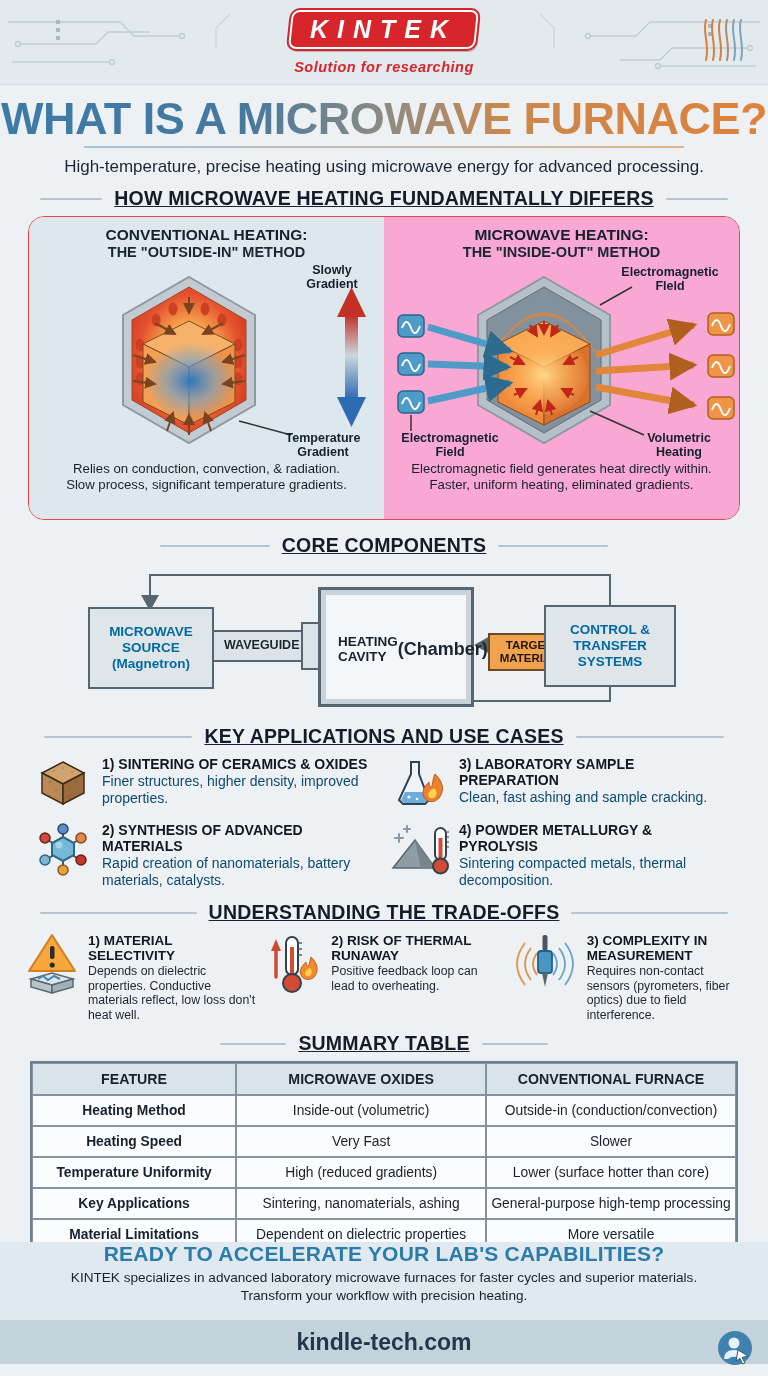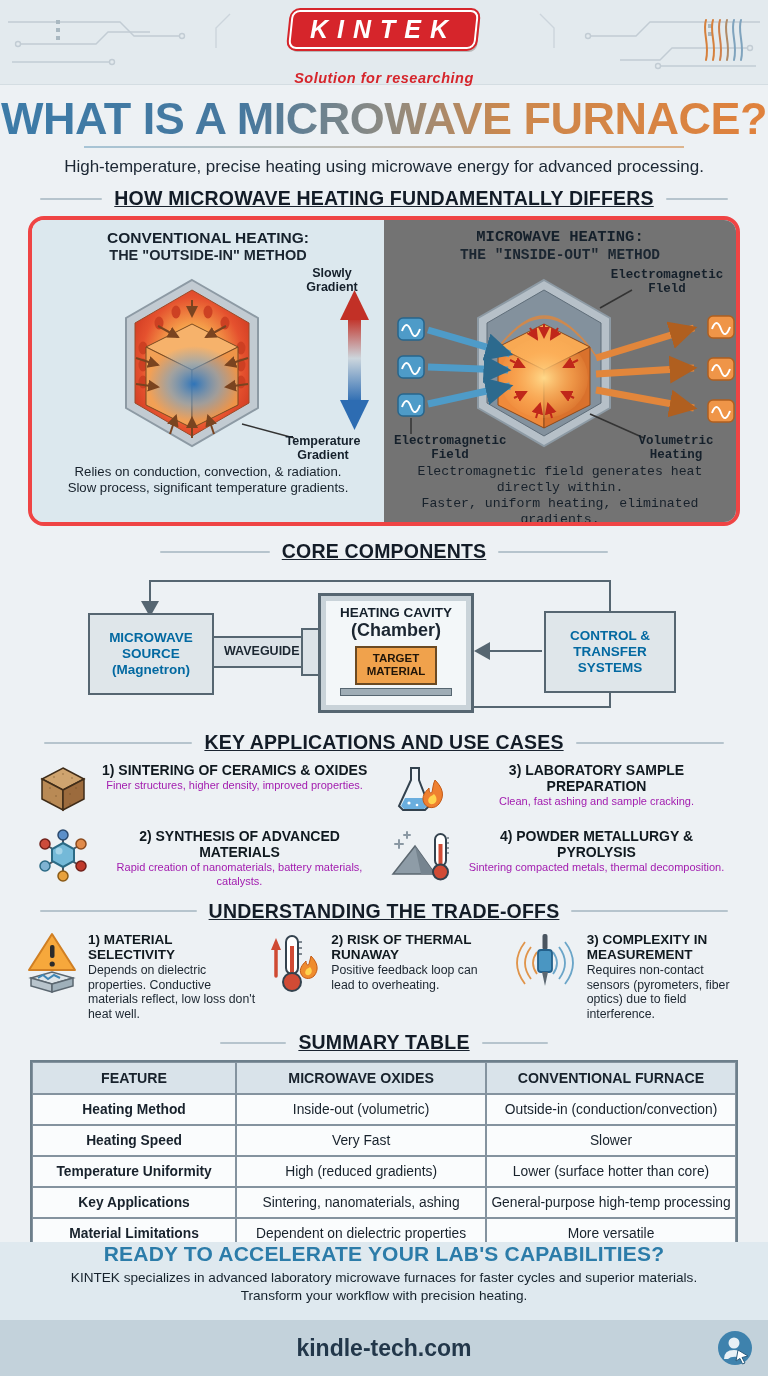--- a/index.html
+++ b/index.html
@@ -6,80 +6,80 @@
   body{width:768px;height:1376px;position:relative;overflow:hidden;
        background:#edf1f4;font-family:"Liberation Sans",sans-serif;color:#1a2430;}
   
   .hdr{position:relative;height:84px;background:#e3eaee;border-bottom:1px solid #d4dde2;text-align:center;}
   .hdr-circuit{position:absolute;inset:0;width:100%;height:100%;}
   .logo-wrap{position:relative;display:inline-block;margin-top:10px;}
   .logo-box{display:inline-block;background:#d6252b;border-radius:8px;padding:3px 18px;
             transform:skewX(-6deg);box-shadow:2px 3px 0 #b8b8b8;border:2px solid #fff;outline:2px solid #d6252b;}
   .logo-box span{display:inline-block;transform:skewX(6deg);color:#fff;font-weight:bold;font-style:italic;
             font-size:25px;letter-spacing:9px;}
-  .tagline{color:#d6252b;font-style:italic;font-weight:bold;font-size:14.5px;letter-spacing:.5px;margin-top:21px;}
+  .tagline{color:#d6252b;font-style:italic;font-weight:bold;font-size:14.5px;letter-spacing:.5px;margin-top:10px;}
   .hdr-waves{position:absolute;right:22px;top:16px;}
   
   .hero{padding-top:10px;text-align:center;}
   .hero-title{font-size:45px;font-weight:800;letter-spacing:-.5px;line-height:1.05;
       background:linear-gradient(90deg,#3c7ba8 0%,#47789e 32%,#8d8b83 50%,#cc884d 66%,#e0813c 100%);
       -webkit-background-clip:text;background-clip:text;color:transparent;}
   .hero-rule{width:600px;height:2px;margin:4px auto 9px;background:linear-gradient(90deg,#8fb5cc,#d8a06a);opacity:.75;}
   .hero-sub{font-size:17px;font-weight:500;color:#1c2733;}
   
   .sec-head{display:flex;align-items:center;gap:12px;text-decoration:underline;}
   .sec-head .rule{flex:1;height:2px;background:#b6c4cd;border-radius:2px;}
   .sec-head .txt{font-size:19.5px;font-weight:800;color:#131c27;white-space:nowrap;letter-spacing:.2px;}
   
-  .panels{display:flex;margin:6px 28px 0;height:302px;border-radius:16px;overflow:hidden;border:4px solid #ef4444;}
+  .panels{display:flex;margin:6px 28px 0;height:302px;border-radius:16px;overflow:hidden;border:1px solid #ef4444;}
   .panel{width:50%;box-sizing:border-box;padding:9px 10px 8px;position:relative;}
   .panel.left{background:#dce8ee;}
-  .panel.right{background:#737373;font-family:Liberation Mono, monospace;}
+  .panel.right{background:#f9a8d4;}
   .p-title{text-align:center;font-size:15.5px;font-weight:800;color:#15202b;line-height:1.15;}
   .p-title2{text-align:center;font-size:14.5px;font-weight:600;color:#1b2631;line-height:1.15;}
   .p-diag{position:relative;height:196px;margin-top:2px;}
   .p-cap{text-align:center;font-size:13.2px;font-weight:500;color:#17212b;line-height:1.22;margin-top:2px;}
   .d-label{position:absolute;font-size:12.5px;font-weight:bold;color:#15202b;line-height:1.12;text-align:center;}
   
   .core{position:relative;height:152px;margin:4px 30px 0;}
   .core svg{position:absolute;inset:0;}
   .cbox{position:absolute;background:#dfe6ea;border:2px solid #566671;text-align:center;
         font-weight:800;color:#0369a1;font-size:13.5px;line-height:1.2;display:flex;flex-direction:column;justify-content:center;}
   .cbox .sub{font-weight:600;}
   .chamber{position:absolute;border:3px solid #566671;background:#c9d3d9;padding:5px;}
-  .chamber-in{background:#f3f7f9;height:100%;box-sizing:border-box;display:flex;flex-direction:column;align-items:center;padding-top:4px;}
+  .chamber-in{background:#f3f7f9;height:100%;box-sizing:border-box;display:flex;flex-direction:row;align-items:center;padding-top:4px;padding-left:12px;}
   .ch-t1{font-size:13.5px;font-weight:800;color:#15202b;}
   .ch-t2{font-size:18px;font-weight:600;color:#1b2631;}
   .target{margin-top:5px;background:#f0a24c;border:2px solid #6b4a23;color:#201509;font-weight:800;font-size:11.5px;
           line-height:1.15;text-align:center;padding:4px 10px;}
   .pedestal{margin-top:3px;width:112px;height:8px;background:#9fadb6;border:1px solid #566671;box-sizing:border-box;}
   .wg-label{position:absolute;font-size:12.5px;font-weight:bold;color:#1b2631;}
   
   .apps{display:grid;grid-template-columns:1fr 1fr;column-gap:14px;row-gap:12px;margin:8px 34px 0;}
-  .app{display:flex;gap:10px;align-items:flex-start;text-align:center;}
+  .app{display:flex;gap:10px;align-items:flex-start;}
   .app .ic{flex:0 0 58px;display:flex;justify-content:center;}
   .a-title{font-size:14px;font-weight:800;color:#10191f;line-height:1.15;}
-  .a-desc{font-size:11px;color:#a21caf;line-height:1.2;margin-top:1px;}
+  .a-desc{font-size:14px;color:#0c4a6e;line-height:1.2;margin-top:1px;}
   
   .trade{display:flex;gap:10px;margin:9px 24px 0;}
   .titem{flex:1;display:flex;gap:8px;align-items:flex-start;}
   .titem .ic{flex:0 0 56px;display:flex;justify-content:center;}
   .t-title{font-size:13.5px;font-weight:800;color:#10191f;line-height:1.12;}
   .t-desc{font-size:12.3px;color:#1c2630;line-height:1.18;margin-top:1px;}
   
   .tbl{margin:6px 30px 0;border:2px solid #6d7f8b;}
   .trow{display:grid;grid-template-columns:29% 35.5% 35.5%;}
   .tcell{border:1px solid #84939f;padding:7px 4px;text-align:center;font-size:13.8px;background:#fafcfd;color:#18222c;}
   .thead .tcell{background:#d9e3ea;font-weight:800;font-size:14.2px;}
   .tcell.feat{font-weight:800;}
   
   .cta{position:absolute;left:0;right:0;top:1242px;height:78px;background:#dfe9ef;text-align:center;box-sizing:border-box;}
   .cta-h{font-size:21px;font-weight:800;color:#2c7ca9;letter-spacing:.2px;}
   .cta-p{font-size:13.6px;color:#16222c;line-height:1.3;margin-top:3px;}
-  .footer{position:absolute;left:0;right:0;top:1320px;height:56px;background:#c3d2db;display:flex;align-items:center;justify-content:center;}
+  .footer{position:absolute;left:0;right:0;top:1320px;height:44px;background:#c3d2db;display:flex;align-items:center;justify-content:center;}
   .site{font-size:23px;font-weight:bold;color:#22374a;}
   .contact{position:absolute;right:14px;top:9px;cursor:pointer;}
 </style>
 </head>
 <body>
 
 <div class="hdr">
   <svg class="hdr-circuit" viewBox="0 0 768 84">
     <g stroke="#c2ccd4" stroke-width="1.4" fill="none">
       <path d="M8 22 H120 l14 14 H180"></path>

